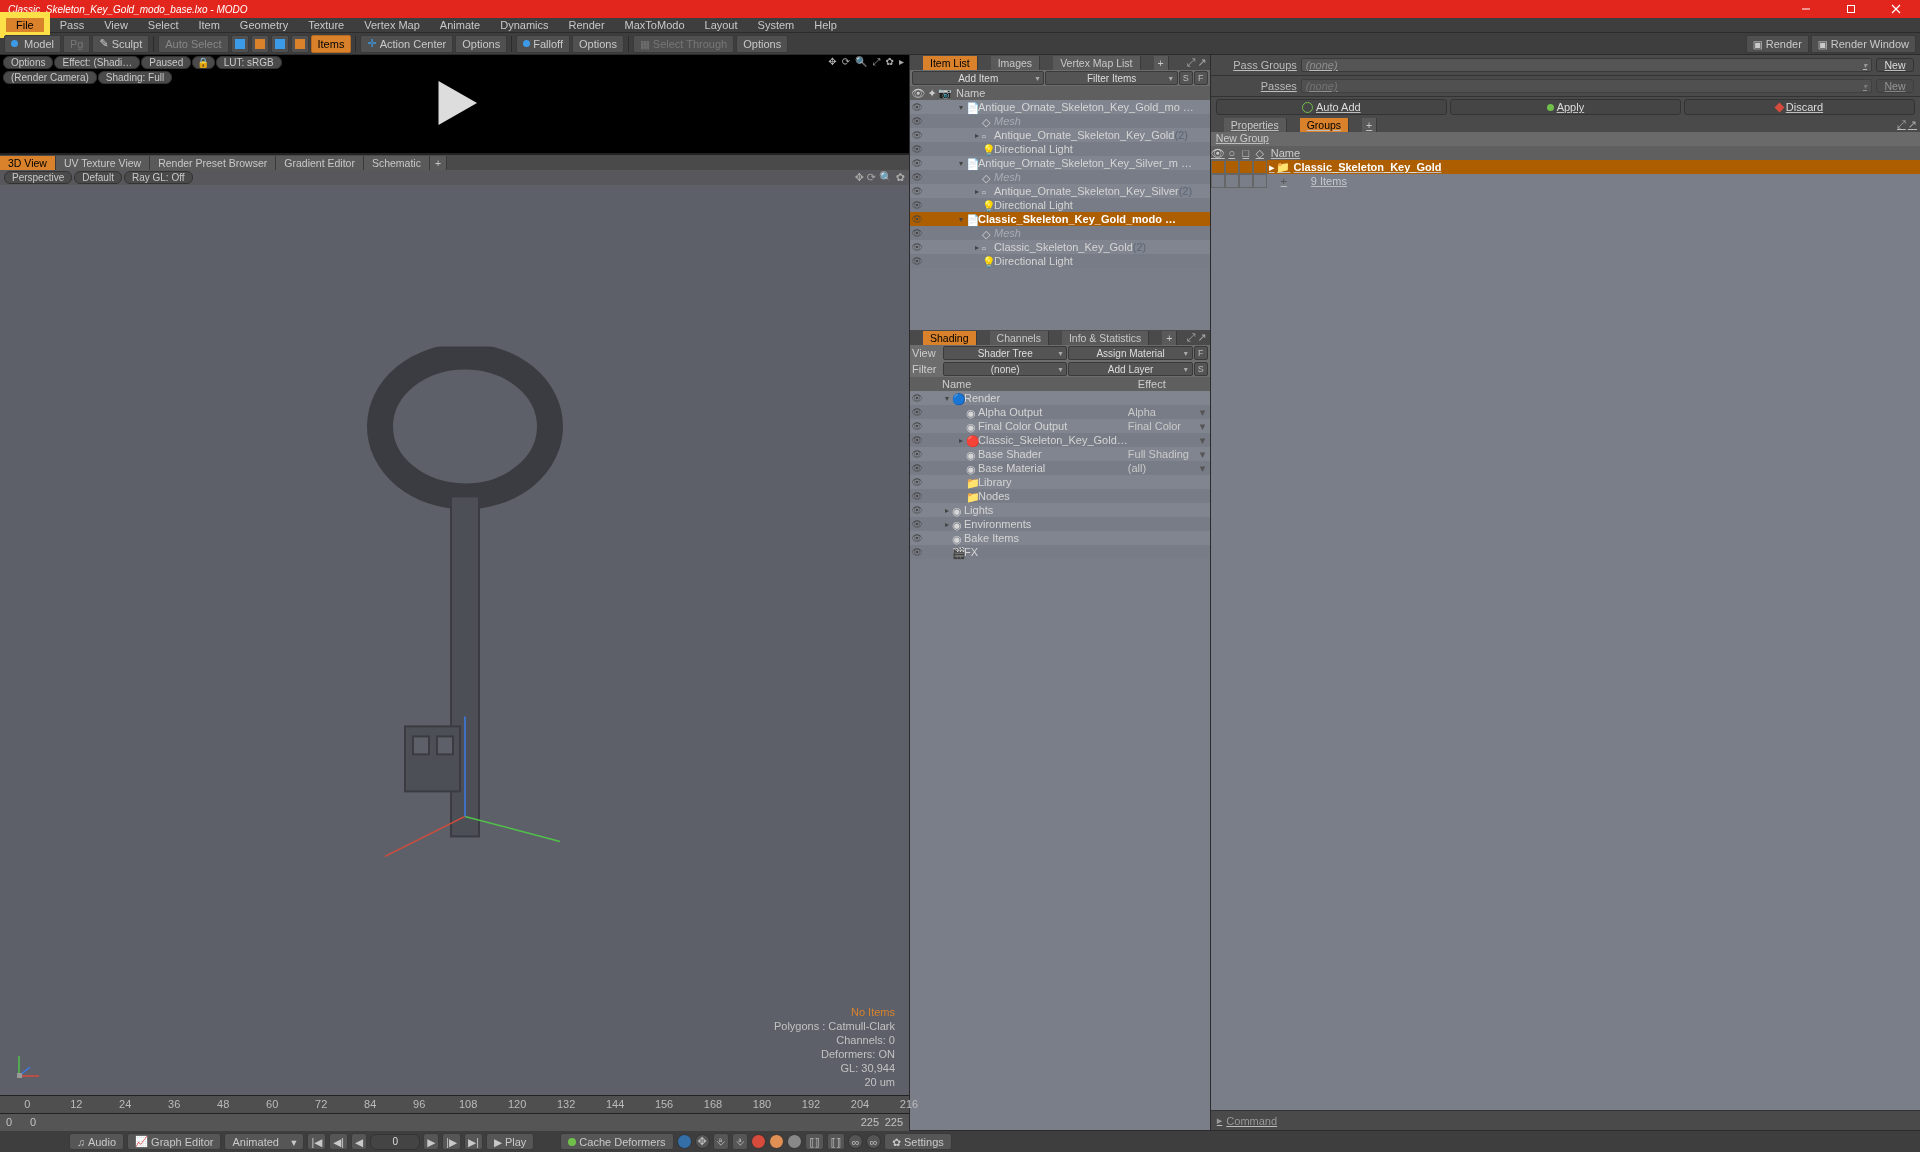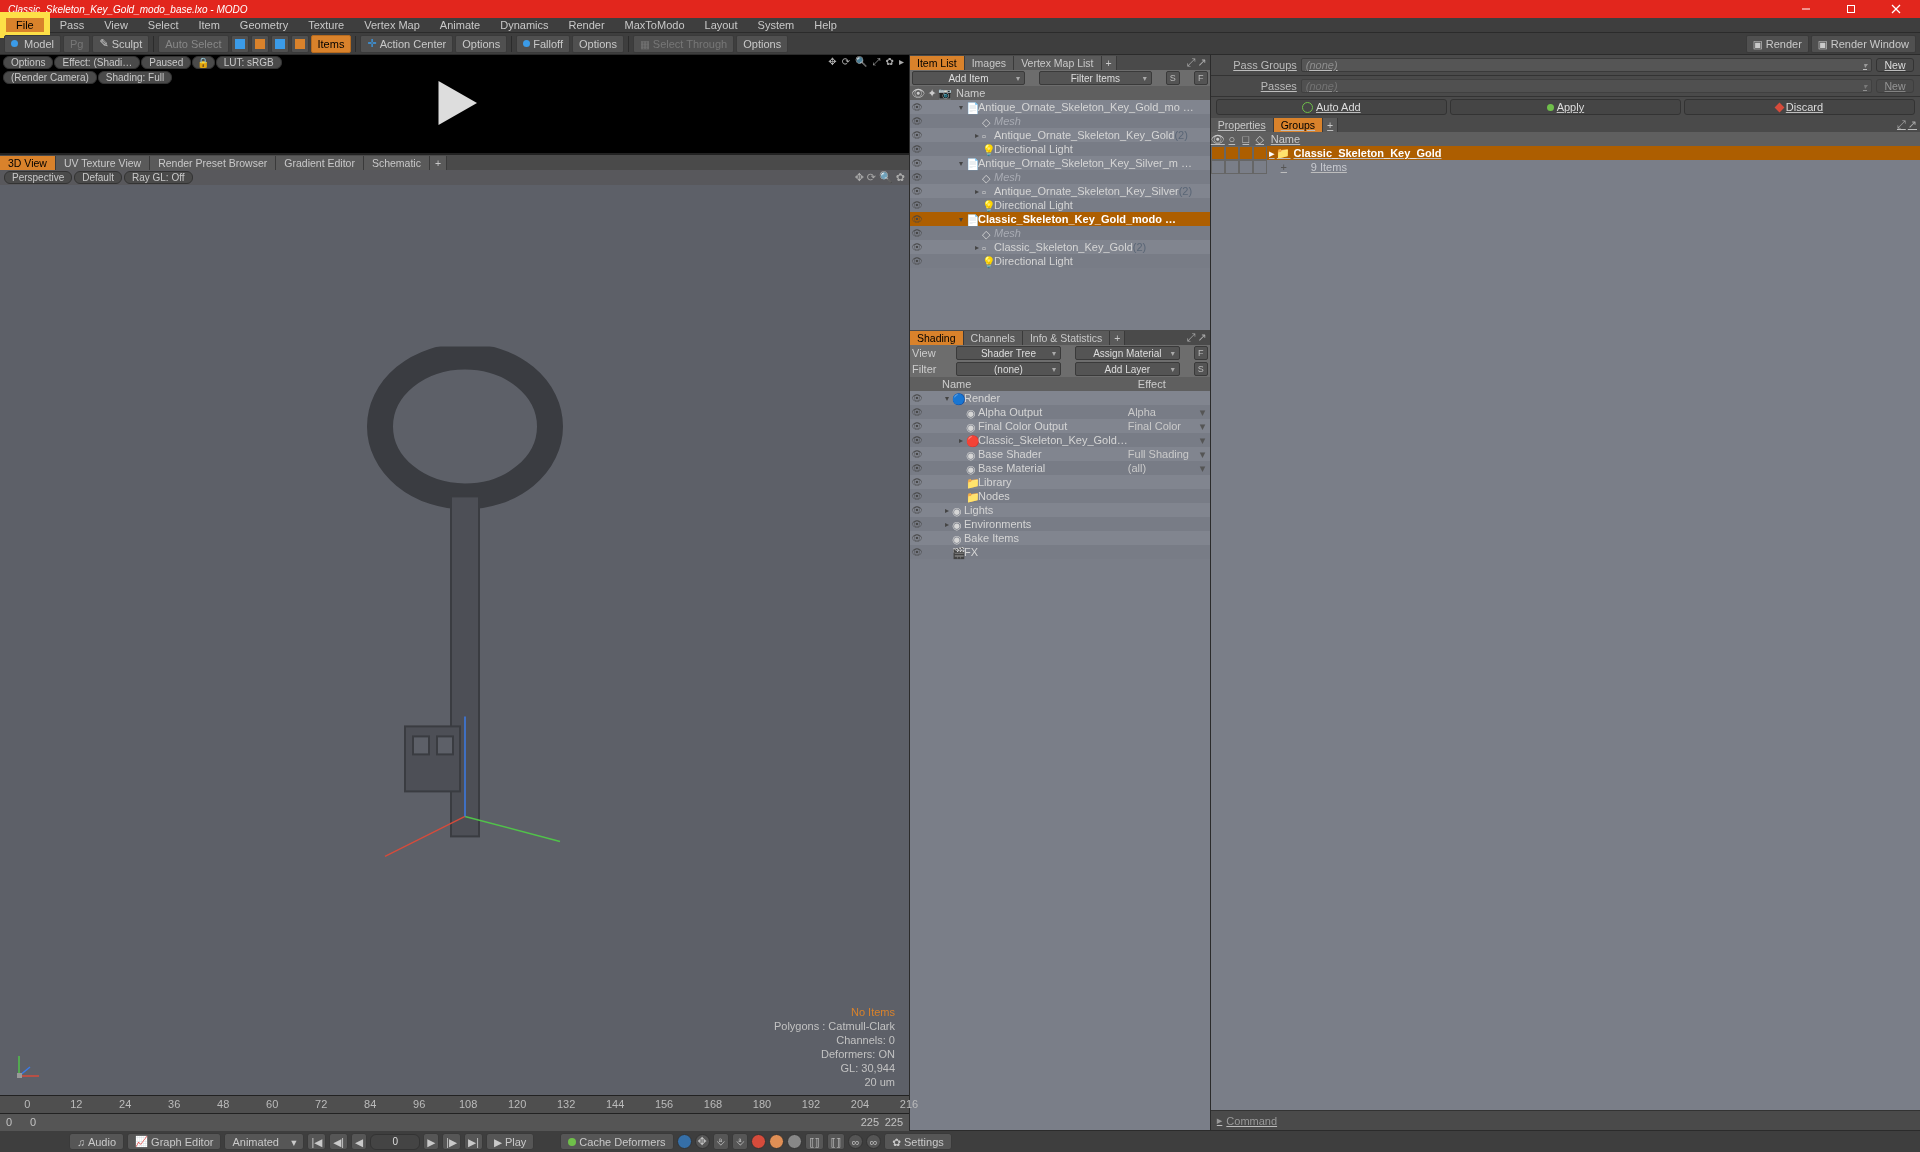--- a/index.html
+++ b/index.html
@@ -83,27 +83,27 @@
 
 
 .bottombar{ height:22px; background: var(--panel-dark); display:flex; align-items:center; padding:0 6px; gap:3px; border-top:1px solid var(--border);}
 .bbtn{ height:17px; display:flex; align-items:center; padding:0 7px; background:#565656; border:1px solid #3a3a3a; border-radius:3px; font-size:10.5px; color:var(--text); cursor:pointer; gap:3px;}
 .bbtn.green::before{content:"";width:8px;height:8px;border-radius:50%;background:#6fbf4a;display:inline-block;}
 .circle-btn{ width:15px; height:15px; border-radius:50%; display:flex;align-items:center;justify-content:center;border:1px solid #333;}
 .bottombar input[type=text]{height:16px; width:50px; background:#444; border:1px solid #333; border-radius:6px; color:#ddd; text-align:center; font-size:10px;}
 
 
 .panel-tabs{ height:15px; background:#4a4a4a; display:flex; align-items:center;}
-.ptab{ padding:1px 7px; background:#5a5a5a; color:var(--text); font-size:10.5px; border-right:1px solid #3a3a3a; cursor:pointer;}
+.ptab{ padding:1px 7px; background:#5a5a5a; color:var(--text); font-size:10.5px; border-right:1px solid #3a3a3a; cursor:pointer;margin-left:13px;}
 .ptab.active{ background: var(--orange); color:#000;}
 .panel-tabs .spacer{flex:1;}
 .panel-icons{display:flex; gap:2px; padding-right:3px; color:#aaa; font-size:10px;}
 
 
-.drow{ height:16px; background:#6d6d6d; display:flex; align-items:center; gap:14px; padding:0 2px;}
+.drow{ height:16px; background:#6d6d6d; display:flex; align-items:center; gap:1px; padding:0 2px;}
 .ddown{ flex:1; height:14px; background:#545454; border:1px solid #3a3a3a; border-radius:2px; color:#ddd; font-size:10px; display:flex; align-items:center; justify-content:center; position:relative; cursor:pointer;}
 .ddown::after{content:"▾"; position:absolute; right:4px; font-size:8px; color:#aaa;}
 .sq{ width:14px; height:14px; background:#545454; border:1px solid #3a3a3a; border-radius:2px; color:#bbb; font-size:9px; display:flex; align-items:center; justify-content:center; cursor:pointer;}
 
 
 .tree-header{ height:14px; background:#5f5f5f; display:flex; align-items:center; font-size:10px; color:#ccc;}
 .tree-header .col-eye{width:28px; display:flex; justify-content:space-around;}
 .tree-header .col-cam{width:14px;}
 .tree-header .col-name{flex:1; padding-left:4px;}
 .tree{ flex:1; overflow:auto; background:#7a7e88;}
@@ -700,20 +700,21 @@
     <div class="panel-tabs">
       <div class="ptab">Properties</div>
       <div class="ptab active">Groups</div>
       <div class="ptab" style="padding:1px 4px">+</div>
       <div class="spacer"></div>
       <div class="panel-icons">
           <span>⤢</span>
           <span>↗</span>
         </div>
     </div>
+    <div class="new-group">New Group</div>
     <div class="groups-header">
       <span>👁</span>
       <span>○</span>
       <span>□</span>
       <span>◇</span>
       <div style="flex:1;padding-left:4px">Name</div>
     </div>
     <div class="groups-body">
       <div class="grow sel">
         <div class="cells">

